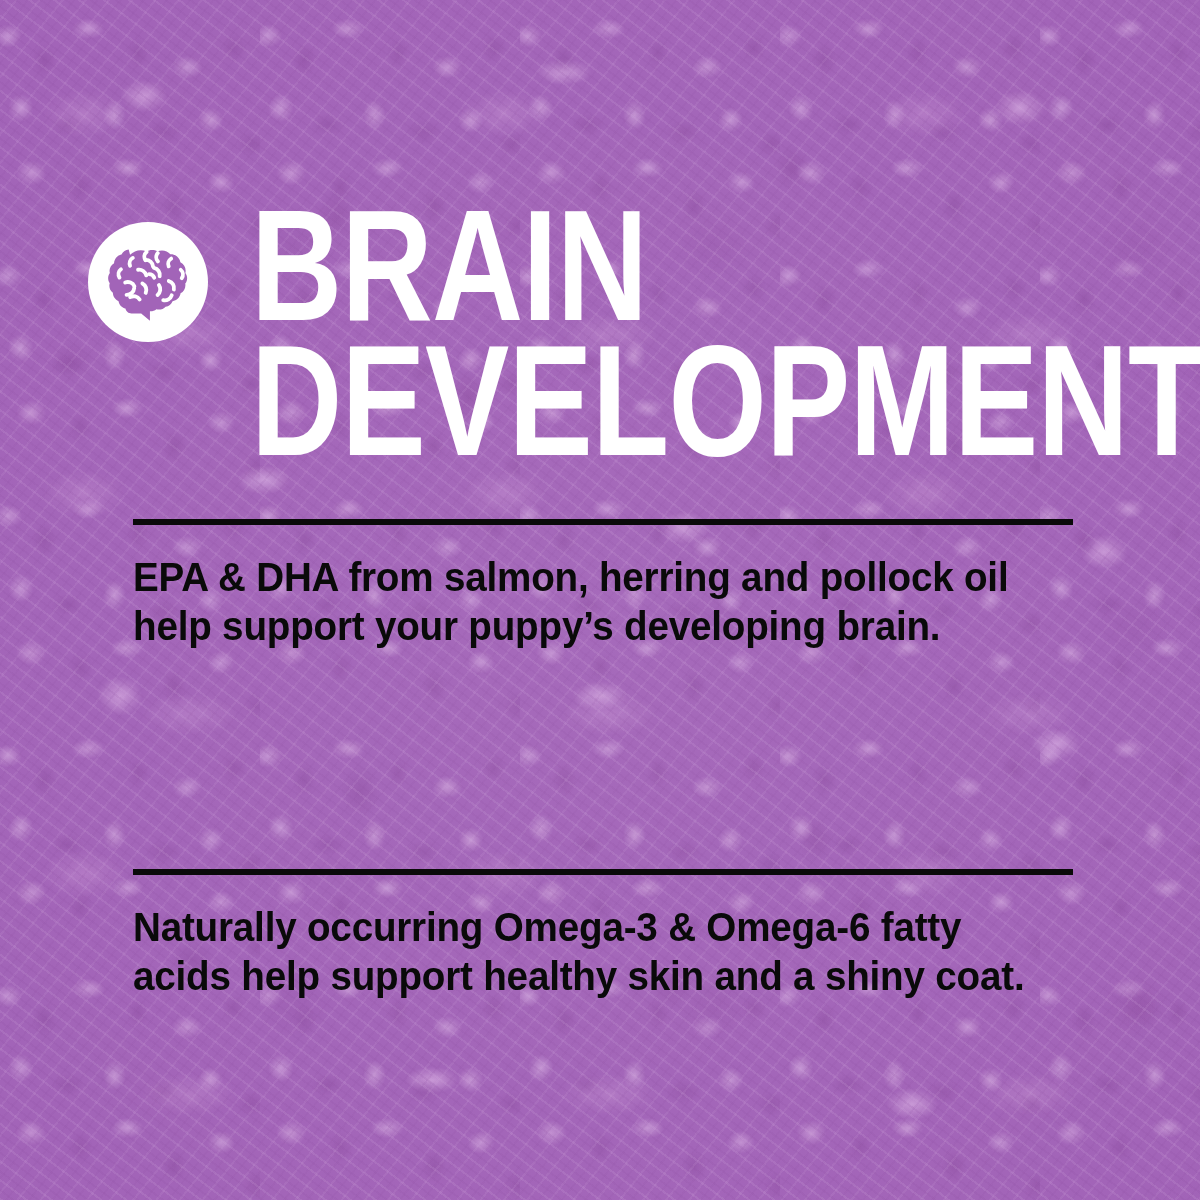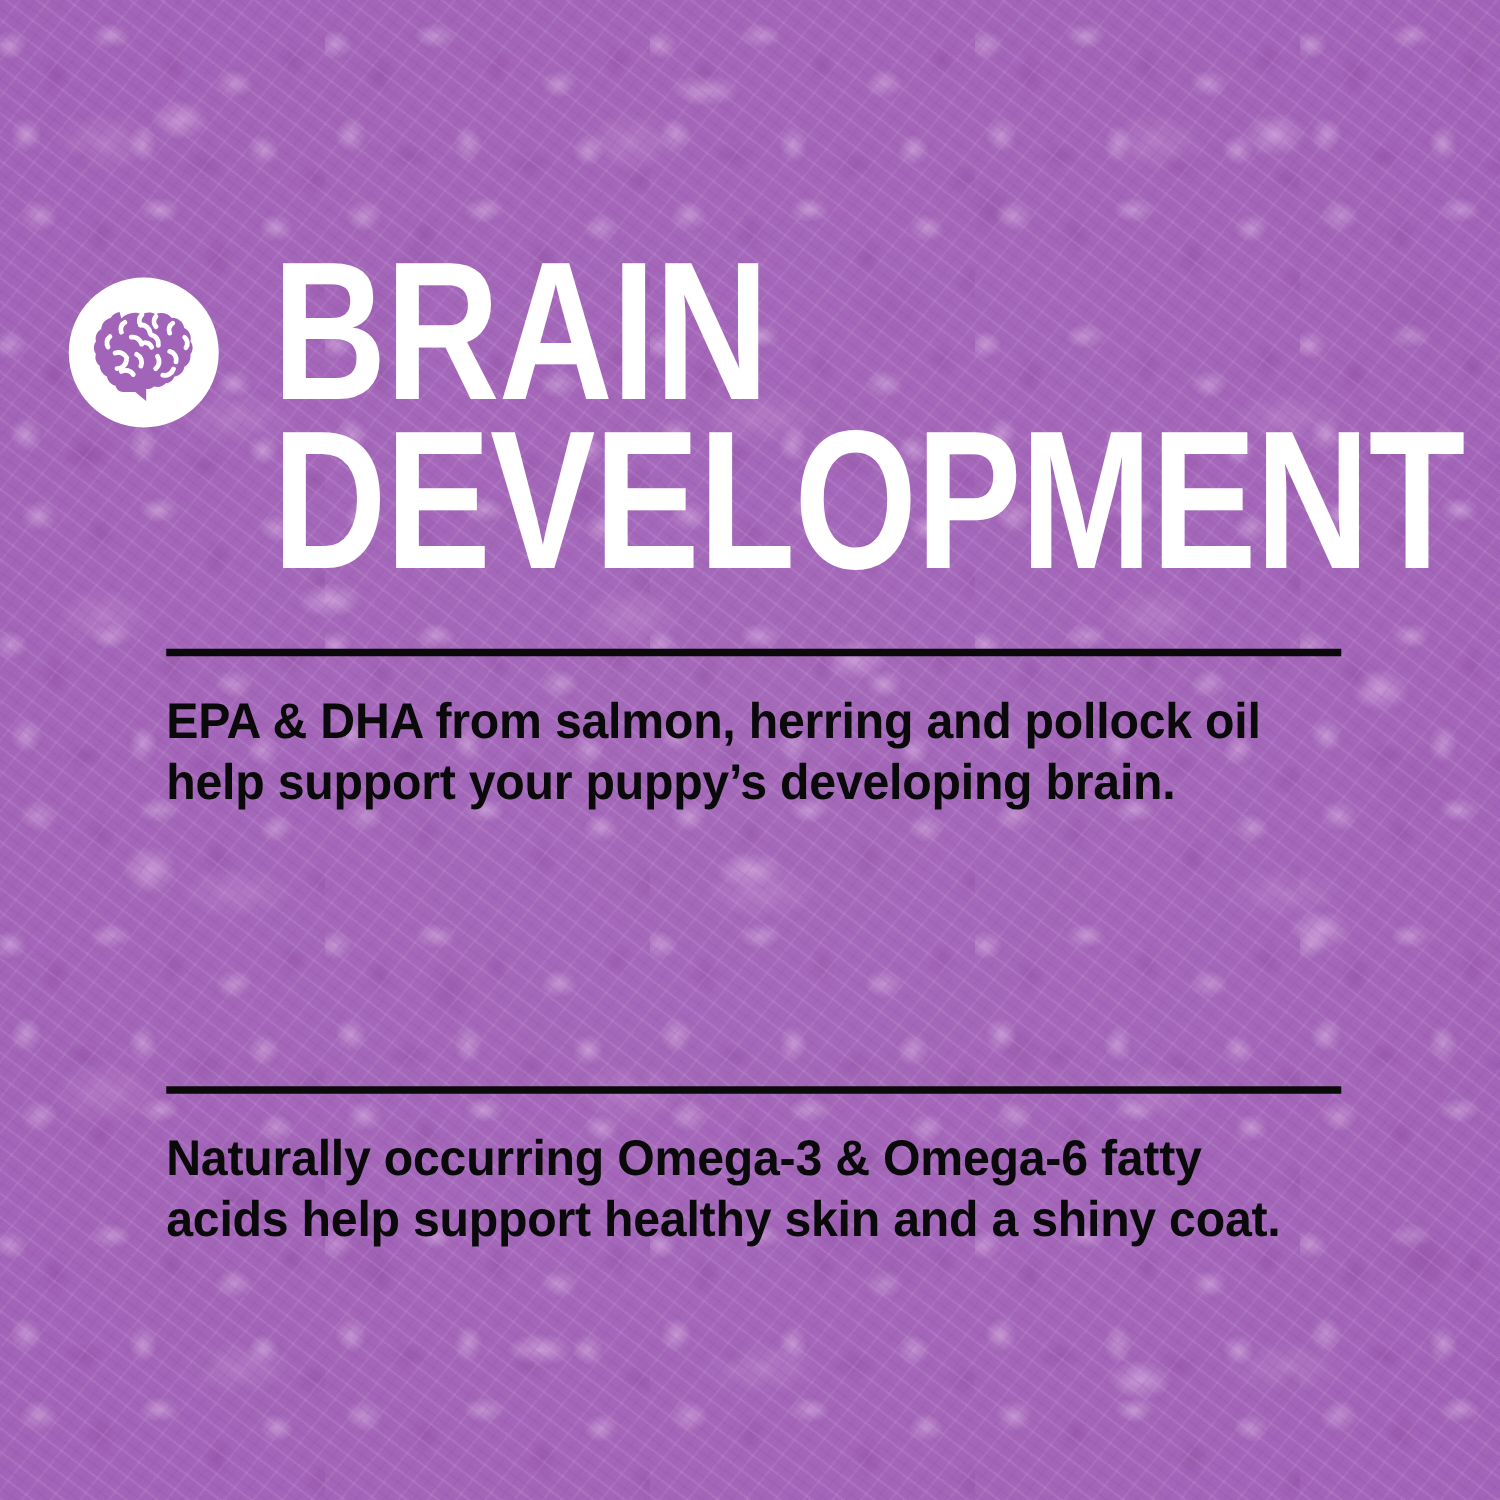--- a/index.html
+++ b/index.html
@@ -102,21 +102,21 @@
     inset: 0;
   }
 
   .block { position: absolute; left: 0; right: 0; }
   .block-brain { top: 212px; }
   .block-skin  { top: 700px; }
 
   .head-row {
     display: flex;
     align-items: flex-start;
-    padding-left: 55px;
+    padding-left: 88px;
   }
   .icon-badge {
     flex: 0 0 auto;
     width: 120px;
     height: 120px;
     border-radius: 50%;
     background: #ffffff;
     display: flex;
     align-items: center;
     justify-content: center;

